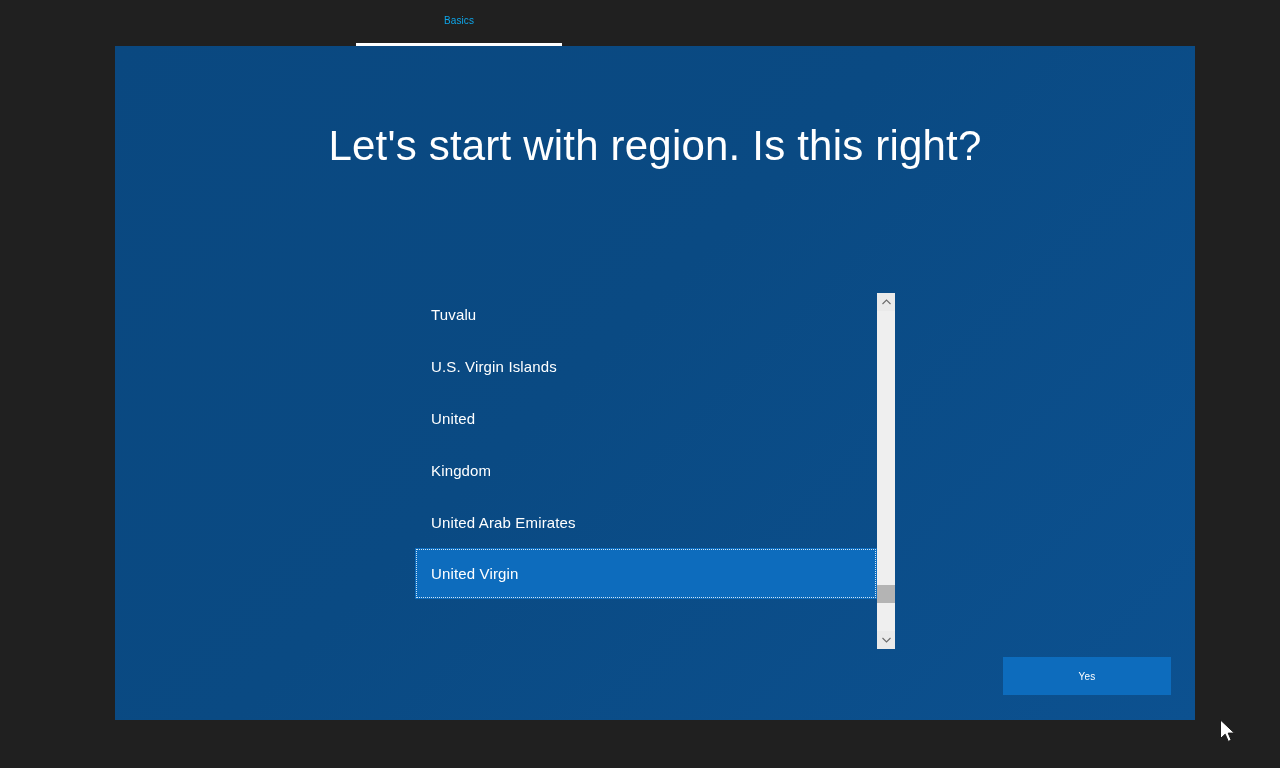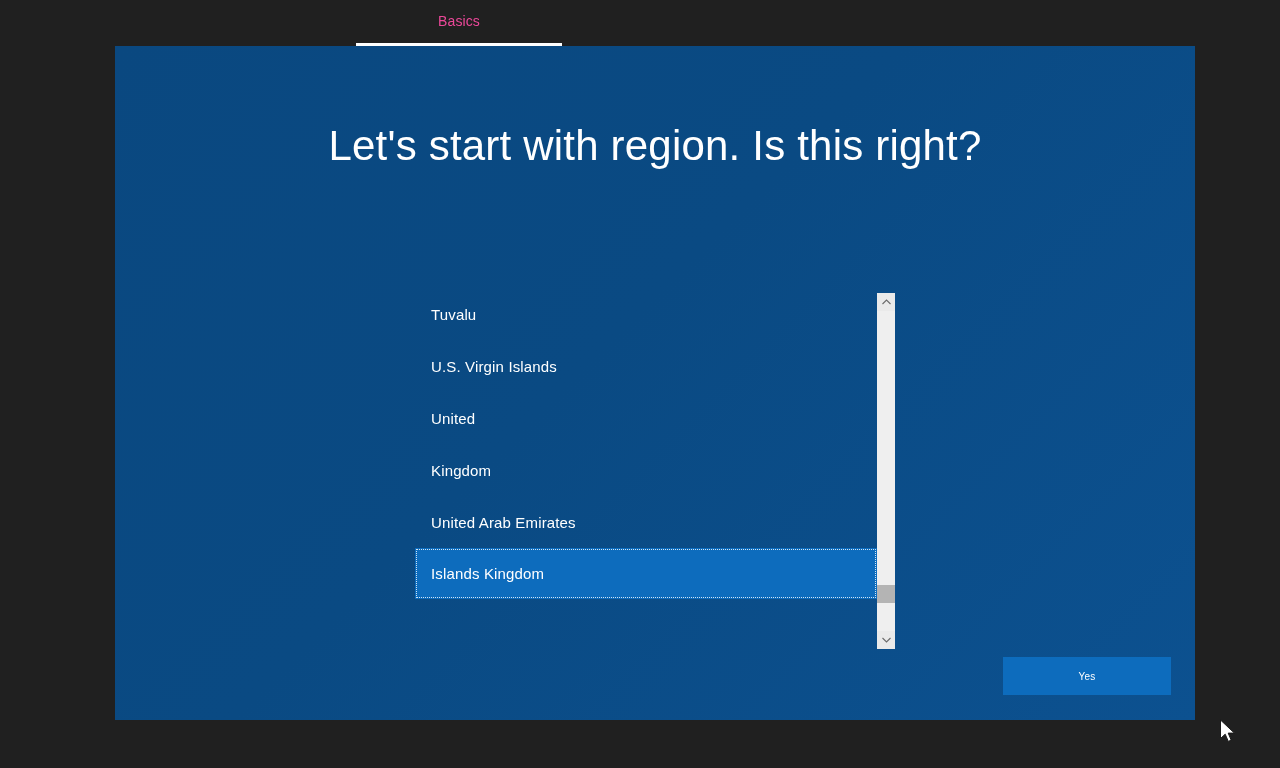--- a/index.html
+++ b/index.html
@@ -34,22 +34,22 @@
     left: 356px;
     top: 0;
     width: 206px;
     height: 46px;
     display: flex;
     align-items: center;
     justify-content: center;
     box-sizing: border-box;
   }
   .tab-label {
-    color: #ec4899;
-    font-size: 14px;
+    color: #0ea5e9;
+    font-size: 10px;
     letter-spacing: 0.1px;
     line-height: 1;
     padding-bottom: 4px;
   }
   .tab-underline {
     position: absolute;
     left: 356px;
     top: 43px;
     width: 206px;
     height: 3px;
@@ -230,21 +230,21 @@
         <div class="region-item">
           <span>United</span>
         </div>
         <div class="region-item">
           <span>Kingdom</span>
         </div>
         <div class="region-item">
           <span>United Arab Emirates</span>
         </div>
         <div class="region-item selected">
-          <span>Islands Kingdom</span>
+          <span>United Virgin</span>
         </div>
       </div>
 
       <div id="region-scrollbar">
         <div class="sb-arrow up">
           <span>
             <svg width="9" height="6" viewBox="0 0 9 6">
               <path d="M0.5 5 L4.5 1 L8.5 5" fill="none" stroke="#6b6b6b" stroke-width="1.1"></path>
             </svg>
           </span>

